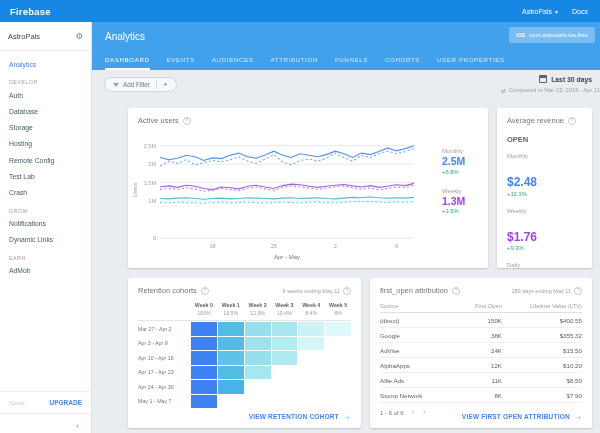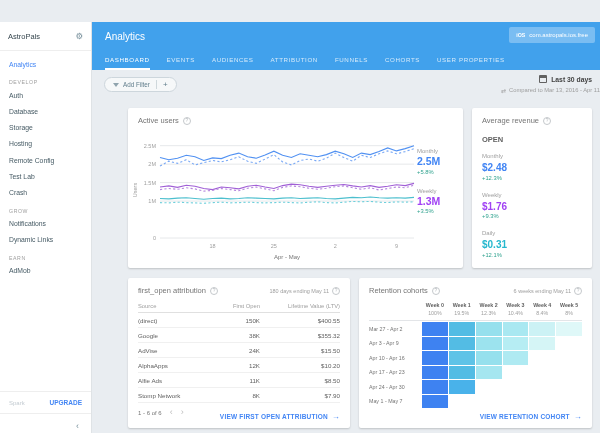--- a/index.html
+++ b/index.html
@@ -51,21 +51,21 @@
   .cal-icon { width:8px; height:8px; border:1px solid #616161; border-top:3px solid #616161; border-radius:1px; }
   .compare-row { font-size:5.8px; color:#9e9e9e; margin-top:3.5px; white-space:nowrap; margin-right:-24px; display:flex; align-items:center; gap:3px; justify-content:flex-end; }
   .compare-icon::after { content:"⇄"; font-size:6px; color:#9e9e9e; }
 
   
   .content { position:absolute; top:86px; left:0; right:0; bottom:0; padding:0 8px 0 36px; }
   .row1 { display:flex; gap:9px; height:160px; margin-bottom:10px; }
   .row2 { display:flex; gap:9px; height:150px; }
   .card { background:#fff; border-radius:2px; box-shadow:0 1px 2px rgba(0,0,0,.18); position:relative; }
   .card.active-users { flex:1; }
-  .card.avg-revenue { width:120px; }
+  .card.avg-revenue { width:95px; }
   .card.attribution { width:222px; }
   .card.retention { flex:1; }
   .card-title-row { display:flex; align-items:center; padding:8px 10px 0 10px; gap:4px; }
   .card-title { font-size:7.5px; color:#757575; white-space:nowrap; }
   .help-icon { width:8px; height:8px; border:1px solid #c5c9cc; border-radius:50%; color:#b0b4b8; font-size:4.8px; display:flex; align-items:center; justify-content:center; flex:none; cursor:pointer; }
   .help-icon::after { content:"?"; }
   .range-note { margin-left:auto; font-size:5.5px; color:#9e9e9e; display:flex; align-items:center; gap:3px; white-space:nowrap; }
 
   
   .chart-svg { position:absolute; left:2px; top:26px; }
@@ -73,21 +73,21 @@
   .stat { margin-bottom:13px; }
   .stat-period { font-size:6px; color:#9e9e9e; }
   .stat-value { font-size:10.5px; font-weight:bold; margin-top:1px; }
   .stat-change { font-size:5.8px; color:var(--pos,#2fa28e); margin-top:1.5px; }
 
   
   .rev-cols { display:flex; gap:16px; padding:3px 10px 0 10px; }
   .rev-col-header { font-size:7.5px; font-weight:bold; color:#616161; margin:7px 0 9px; }
   .rev-group { margin-bottom:11px; }
   .rev-period { font-size:6px; color:#9e9e9e; }
-  .rev-value { font-size:10px; font-weight:bold; margin-top:3px; }
+  .rev-value { font-size:12px; font-weight:bold; margin-top:16px; }
   .rev-change { font-size:5.8px; color:var(--pos,#2fa28e); margin-top:1.5px; }
 
   
   .attr-table { margin:5px 10px 0 10px; }
   .attr-row { display:grid; grid-template-columns:1fr 52px 80px; align-items:center; height:15px; border-bottom:1px solid #f0f0f0; color:#616161; font-size:6.2px; }
   .attr-row.header { color:#9e9e9e; font-size:5.8px; height:13px; border-bottom:1px solid #e0e0e0; }
   .col-num { text-align:right; }
   .pagination { display:flex; align-items:center; gap:8px; font-size:6px; color:#757575; margin:6px 10px 0 10px; }
   .pg-prev::after { content:"‹"; font-size:9px; color:#bdbdbd; }
   .pg-next::after { content:"›"; font-size:9px; color:#bdbdbd; }
@@ -103,20 +103,30 @@
   .cg-row.pct .cg-pct { font-size:5.3px; color:#9e9e9e; text-align:center; padding-bottom:4px; }
   .cg-row.body { margin-top:1px; }
   .cg-label { font-size:5.3px; color:#757575; white-space:nowrap; }
   .cg-cell { height:13.5px; }
 </style>
 </head>
 <body>
 
 <div class="page">
 
+  <div class="topbar">
+    <div class="brand">Firebase</div>
+    <div class="topbar-right">
+      <div class="proj-menu">
+        <span>AstroPals</span>
+        <span class="caret-icon"></span>
+      </div>
+      <div>Docs</div>
+    </div>
+  </div>
 
   <div class="sidebar">
     <div class="project-row">
       <span>AstroPals</span>
       <span class="gear-icon"></span>
     </div>
     <div class="nav">
         <div class="nav-item active">Analytics</div>
         <div class="nav-section">DEVELOP</div>
         <div class="nav-item">Auth</div>
@@ -249,77 +259,20 @@
                   <div class="rev-value" style="color: rgb(38, 184, 206);">$0.31</div>
                   <div class="rev-change">+12.1%</div>
                 </div>
               </div>
             </div>
         </div>
       </div>
 
       <div class="row2">
 
-        <div class="card attribution">
-          <div class="card-title-row">
-            <span class="card-title">first_open attribution</span>
-            <span class="help-icon"></span>
-            <span class="range-note">
-              <span>180 days ending May 11</span>
-              <span class="help-icon"></span>
-            </span>
-          </div>
-          <div class="attr-table">
-              <div class="attr-row header">
-                <div>Source</div>
-                <div class="col-num">First Open</div>
-                <div class="col-num">Lifetime Value (LTV)</div>
-              </div>
-              <div class="attr-row">
-                <div>(direct)</div>
-                <div class="col-num">150K</div>
-                <div class="col-num">$400.55</div>
-              </div>
-              <div class="attr-row">
-                <div>Google</div>
-                <div class="col-num">38K</div>
-                <div class="col-num">$355.32</div>
-              </div>
-              <div class="attr-row">
-                <div>AdVise</div>
-                <div class="col-num">24K</div>
-                <div class="col-num">$15.50</div>
-              </div>
-              <div class="attr-row">
-                <div>AlphaApps</div>
-                <div class="col-num">12K</div>
-                <div class="col-num">$10.20</div>
-              </div>
-              <div class="attr-row">
-                <div>Alfie Ads</div>
-                <div class="col-num">11K</div>
-                <div class="col-num">$8.50</div>
-              </div>
-              <div class="attr-row">
-                <div>Stomp Network</div>
-                <div class="col-num">8K</div>
-                <div class="col-num">$7.90</div>
-              </div>
-            </div>
-          <div class="pagination">
-            <span>1 - 6 of 6</span>
-            <span class="pg-prev"></span>
-            <span class="pg-next"></span>
-          </div>
-          <div class="card-link">
-            <span>VIEW FIRST OPEN ATTRIBUTION</span>
-            <span class="link-arrow-icon"></span>
-          </div>
-        </div>
-
         <div class="card retention">
           <div class="card-title-row">
             <span class="card-title">Retention cohorts</span>
             <span class="help-icon"></span>
             <span class="range-note">
               <span>6 weeks ending May 11</span>
               <span class="help-icon"></span>
             </span>
           </div>
           <div class="cohort-grid">
@@ -394,16 +347,73 @@
                 <div class="cg-cell"></div>
                 <div class="cg-cell"></div>
                 <div class="cg-cell"></div>
               </div>
             </div>
           <div class="card-link">
             <span>VIEW RETENTION COHORT</span>
             <span class="link-arrow-icon"></span>
           </div>
         </div>
+
+        <div class="card attribution">
+          <div class="card-title-row">
+            <span class="card-title">first_open attribution</span>
+            <span class="help-icon"></span>
+            <span class="range-note">
+              <span>180 days ending May 11</span>
+              <span class="help-icon"></span>
+            </span>
+          </div>
+          <div class="attr-table">
+              <div class="attr-row header">
+                <div>Source</div>
+                <div class="col-num">First Open</div>
+                <div class="col-num">Lifetime Value (LTV)</div>
+              </div>
+              <div class="attr-row">
+                <div>(direct)</div>
+                <div class="col-num">150K</div>
+                <div class="col-num">$400.55</div>
+              </div>
+              <div class="attr-row">
+                <div>Google</div>
+                <div class="col-num">38K</div>
+                <div class="col-num">$355.32</div>
+              </div>
+              <div class="attr-row">
+                <div>AdVise</div>
+                <div class="col-num">24K</div>
+                <div class="col-num">$15.50</div>
+              </div>
+              <div class="attr-row">
+                <div>AlphaApps</div>
+                <div class="col-num">12K</div>
+                <div class="col-num">$10.20</div>
+              </div>
+              <div class="attr-row">
+                <div>Alfie Ads</div>
+                <div class="col-num">11K</div>
+                <div class="col-num">$8.50</div>
+              </div>
+              <div class="attr-row">
+                <div>Stomp Network</div>
+                <div class="col-num">8K</div>
+                <div class="col-num">$7.90</div>
+              </div>
+            </div>
+          <div class="pagination">
+            <span>1 - 6 of 6</span>
+            <span class="pg-prev"></span>
+            <span class="pg-next"></span>
+          </div>
+          <div class="card-link">
+            <span>VIEW FIRST OPEN ATTRIBUTION</span>
+            <span class="link-arrow-icon"></span>
+          </div>
+        </div>
       </div>
     </div>
   </div>
 </div>
 
 </body></html>

